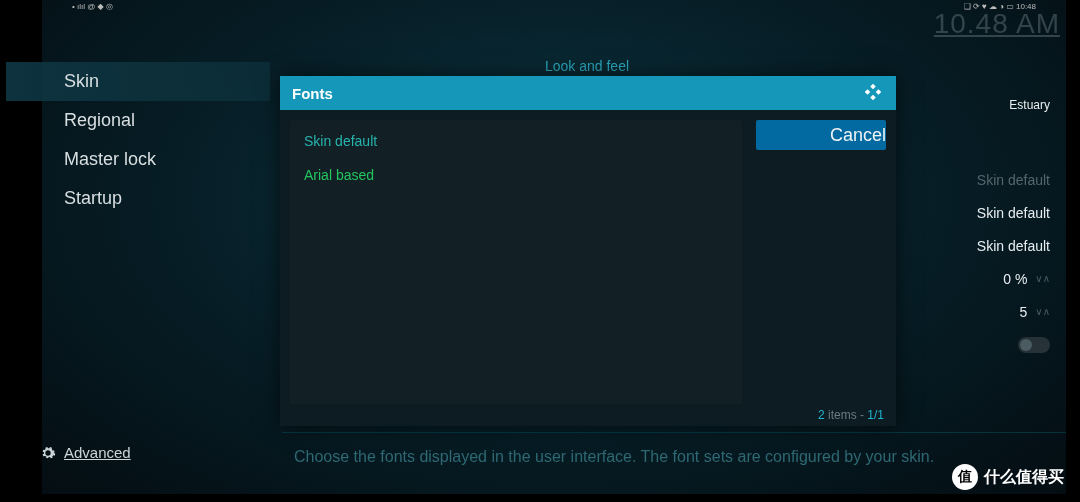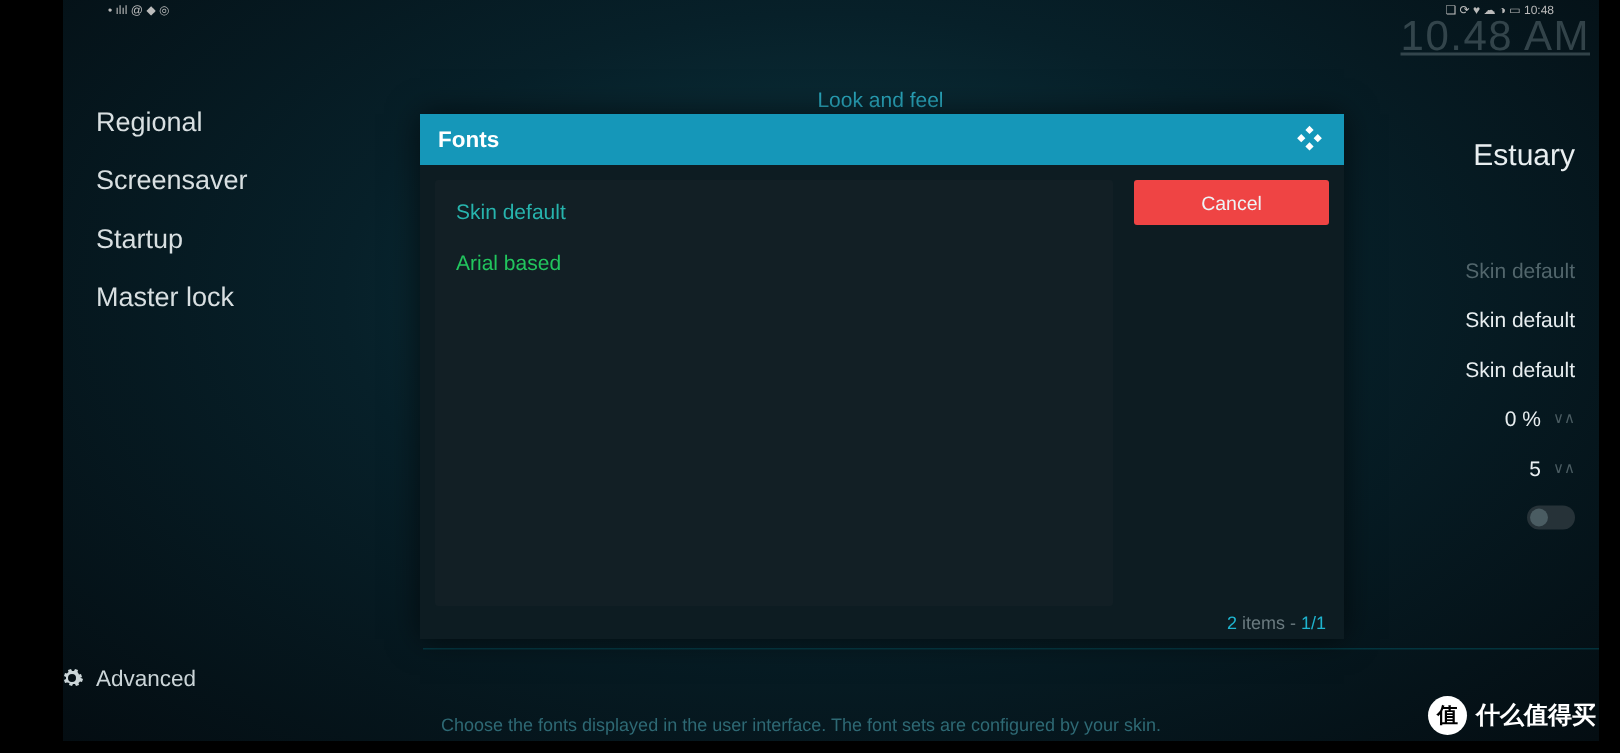--- a/index.html
+++ b/index.html
@@ -18,48 +18,48 @@
   .statusbar .left, .statusbar .right { display:flex; gap:4px; align-items:center; }
 
   
   .breadcrumb { position:absolute; left:22px; top:8px; font-size:24px; color:#7d8a8f; font-weight:300; }
   .clock { position:absolute; right:6px; top:8px; font-size:28px; color:#586a70; font-weight:300; letter-spacing:1px; opacity:0.55;text-decoration:underline;}
 
   
   .sidebar { position:absolute; left:-36px; top:62px; width:264px; }
   .side-item { padding:9px 0 9px 58px; font-size:18px; color:#d8dfe1; cursor:pointer; }
   .side-item.active { background: linear-gradient(90deg, rgba(14,54,66,0.95), rgba(14,54,66,0.6)); }
-  .side-advanced { position:absolute; left:-36px; top:436px; width:264px; padding:8px 0 8px 34px; display:flex; align-items:flex-start; gap:8px; font-size:15px; color:#cbd5d8; cursor:pointer; }
+  .side-advanced { position:absolute; left:-36px; top:436px; width:264px; padding:8px 0 8px 34px; display:flex; align-items:flex-end; gap:8px; font-size:15px; color:#cbd5d8; cursor:pointer;text-decoration:underline; }
   .gear { width:16px; height:16px; }
 
   
   .section-header { position:absolute; left:240px; top:58px; width:610px; text-align:center; font-size:14px; color:#2aa7bd; }
   .right-col { position:absolute; right:8px; top:88px; width:200px; }
   .setting-row { height:33px; display:flex; justify-content:flex-end; align-items:center; gap:8px; padding-right:8px; font-size:14px; }
-  .setting-row.big { font-size:20px; }
+  .setting-row.big { font-size:12px; }
   .dim { color:#52666c; }
   .bright { color:#e8eef0; }
   .chev { display:inline-flex; gap:2px; color:#4a5c62; font-size:10px; }
   .toggle { width:32px; height:16px; border-radius:10px; background:#263238; position:relative; }
   .toggle::after { content:""; position:absolute; width:12px;height:12px;border-radius:50%; background:#4a5c62; left:2px; top:2px; }
 
   .divider { position:absolute; left:240px; right:0; top:432px; height:1px; background:rgba(0,150,170,0.25);}
-  .help-text { position:absolute; left:252px; top:448px; font-size:12px; color:#2e6974;margin-top:28px; }
+  .help-text { position:absolute; left:252px; top:448px; font-size:16px; color:#2e6974; }
 
   
   .dialog { position:absolute; left:238px; top:76px; width:616px; height:350px; background:#0d1c22; box-shadow:0 0 20px rgba(0,0,0,0.6); }
   .dialog-header { height:34px; background:#1597b9; display:flex; align-items:center; justify-content:space-between; padding:0 12px;text-align:right; }
   .dialog-title { color:#fff; font-size:15px; font-weight:600; }
   .kodi-icon { width:22px; height:22px; fill:#fff; }
   .dialog-body { position:absolute; top:44px; left:10px; right:10px; bottom:22px; display:flex; gap:14px; }
   .option-list { flex:1; background:#121f25; border-radius:2px; padding:4px 0; }
   .option { padding:9px 14px; font-size:14px; color:#22c55e; cursor:pointer; }
   .option.selected { color:#27b4ad; }
   .dialog-side { width:130px; }
-  .cancel-btn { width:130px; height:30px; background:#ef4444; color:#eef4f6; font-size:13px; display:flex; align-items:center; justify-content:center; cursor:pointer; border-radius:2px; }
+  .cancel-btn { width:130px; height:30px; background:#0369a1; color:#eef4f6; font-size:18px; display:flex; align-items:center; justify-content:flex-end; cursor:pointer; border-radius:2px; }
   .dialog-footer { position:absolute; bottom:4px; right:12px; font-size:12px; color:#6a7a7f; }
   .dialog-footer .accent { color:#1fb4cf; }
 
   
   .watermark { position:absolute; right:16px; bottom:12px; display:flex; align-items:center; gap:6px; z-index:50; }
   .wm-circle { width:26px;height:26px;border-radius:50%;background:#fff;color:#000;font-size:14px;font-weight:700;display:flex;align-items:center;justify-content:center; }
   .wm-text { color:#fff; font-size:16px; font-weight:600; }
 </style>
 </head>
 <body>
@@ -68,24 +68,24 @@
 
 <div class="screen">
   <div class="statusbar">
     <div class="left">• ılıl @ ◆ ◎</div>
     <div class="right">❏ ⟳ ♥ ☁ ◑ ▭ 10:48</div>
   </div>
 
   <div class="clock">10.48 AM</div>
 
   <div class="sidebar">
+    <div class="side-item active"><span>Skin</span></div>
     <div class="side-item"><span>Regional</span></div>
-    <div class="side-item"><span>Screensaver</span></div>
+    <div class="side-item"><span>Master lock</span></div>
     <div class="side-item"><span>Startup</span></div>
-    <div class="side-item"><span>Master lock</span></div>
   </div>
   <div class="side-advanced">
     <svg class="gear" viewBox="0 0 24 24" fill="#cbd5d8">
         <path d="M12 8a4 4 0 100 8 4 4 0 000-8zm9 4l2 1-1 3-2-.5a8 8 0 01-1.5 1.5l.5 2-3 1-1-2h-2l-1 2-3-1 .5-2A8 8 0 017 16.5L5 17l-1-3 2-1v-2l-2-1 1-3 2 .5A8 8 0 018.5 6L8 4l3-1 1 2h2l1-2 3 1-.5 2A8 8 0 0119 8.5l2-.5 1 3-2 1v0z"></path>
       </svg>
     <span>Advanced</span>
   </div>
 
   <div class="section-header">Look and feel</div>
 

